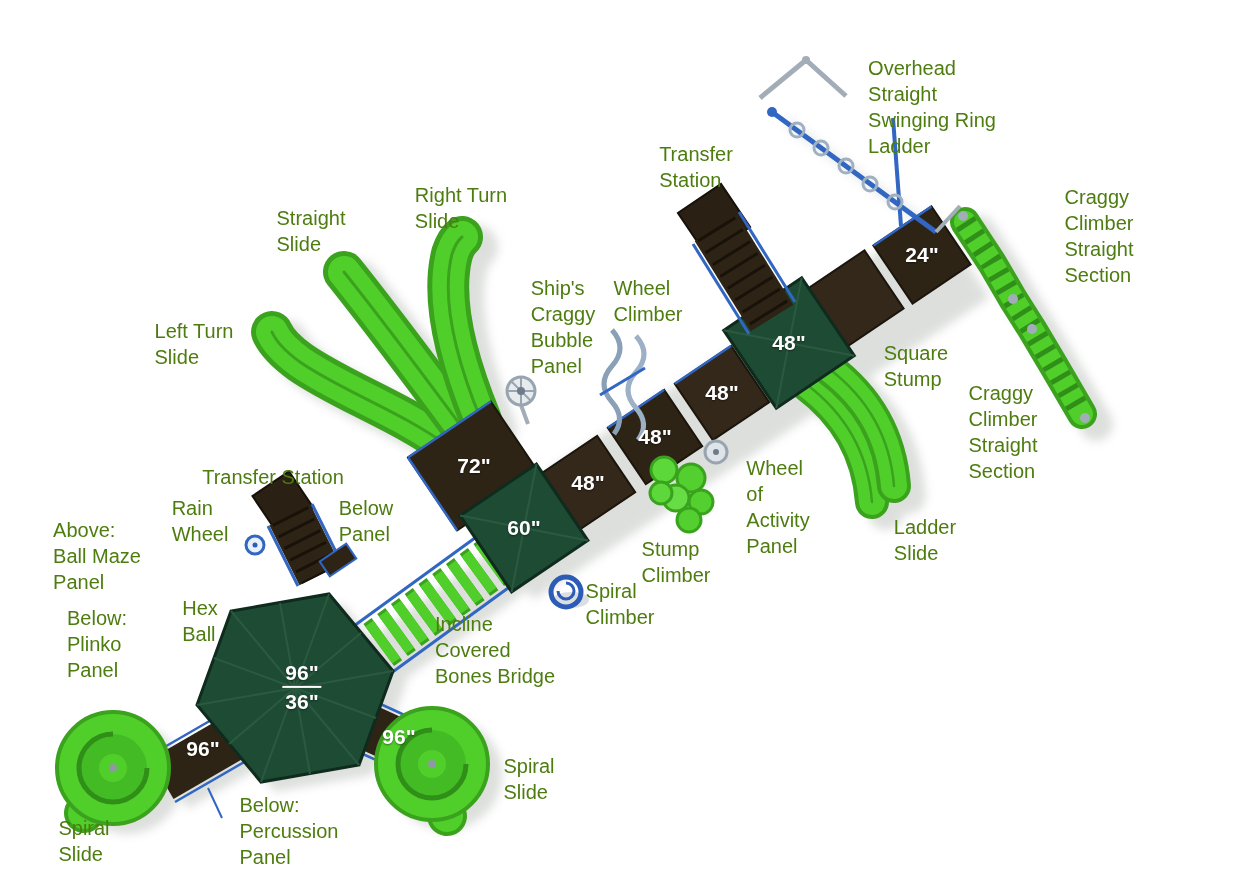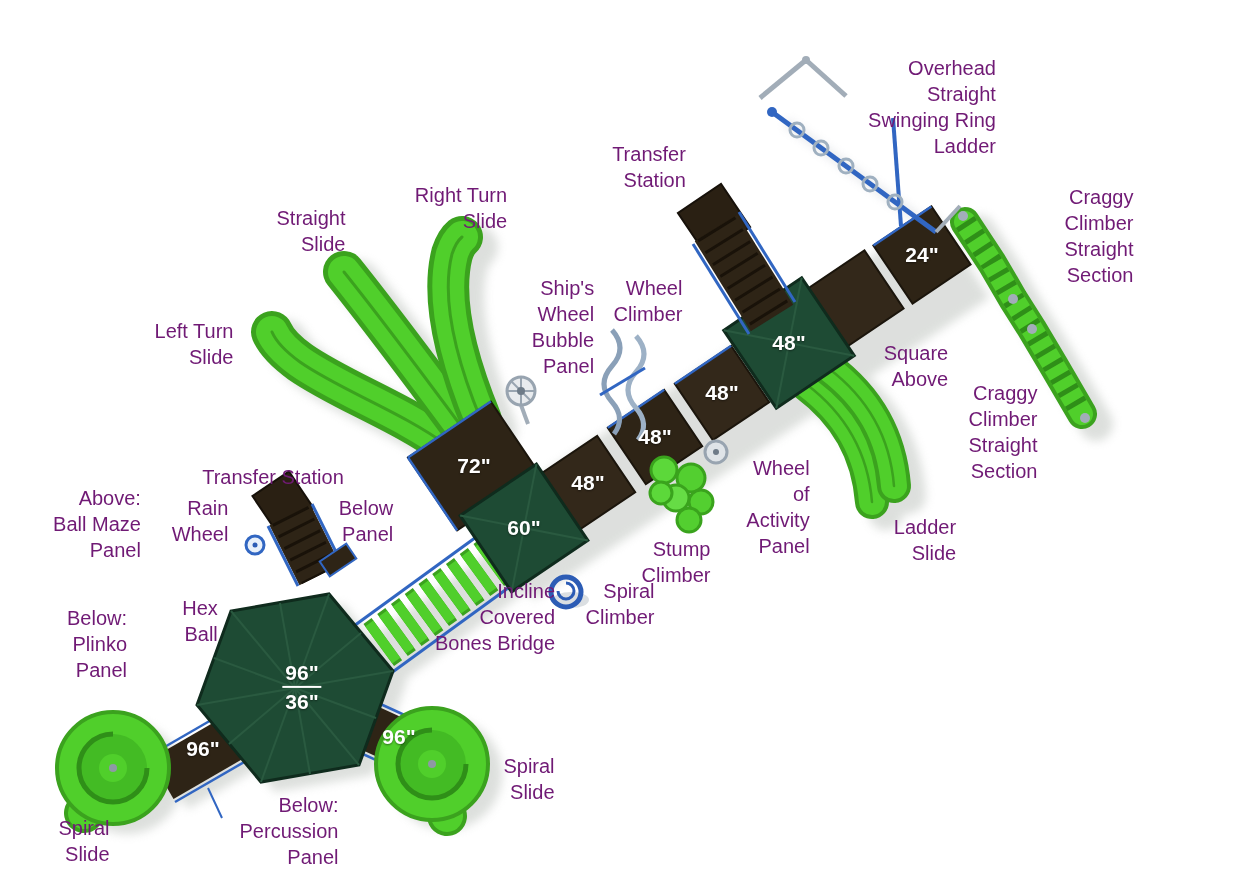--- a/index.html
+++ b/index.html
@@ -3,22 +3,22 @@
 <meta charset="utf-8">
 <style>
   html,body { margin:0; padding:0; background:#fff; }
   .stage {
     position:relative; width:1235px; height:872px; background:#ffffff;
     font-family:"Liberation Sans", sans-serif; overflow:hidden;
   }
   svg.scene { position:absolute; left:0; top:0; }
   .lbl {
     position:absolute; transform:translate(-50%,-50%);
-    white-space:pre-line; text-align:right;
-    font-size:20px; line-height:1.3; color:#701a75;
+    white-space:pre-line; text-align:left;
+    font-size:20px; line-height:1.3; color:#4d7c0f;
   }
   .dlbl {
     position:absolute; transform:translate(-50%,-50%);
     color:#ffffff; font-weight:700; font-size:21px; text-align:center;
     text-shadow:0 1px 2px rgba(0,0,0,.45); line-height:1.1;
   }
   .frac-top { border-bottom:2px solid #fff; padding:0 3px 2px; }
   .frac-bottom { padding-top:2px; }
 </style>
 </head>
@@ -246,68 +246,68 @@
     <circle cx="895" cy="202" r="7" stroke="#9fb0c0" stroke-width="3"></circle>
     <circle cx="772" cy="112" r="5" fill="#3166c2" stroke="none"></circle>
     <circle cx="806" cy="60" r="4" fill="#a2adb8" stroke="none"></circle>
   </g>
 </svg>
 
 <div class="lbl" style="left:932px;top:107px">Overhead
 Straight
 Swinging Ring
 Ladder</div>
-<div class="lbl" style="left:649px;top:167px">Transfer
+<div class="lbl" style="left:696px;top:167px">Transfer
 Station</div>
 <div class="lbl" style="left:461px;top:208px">Right Turn
 Slide</div>
 <div class="lbl" style="left:311px;top:231px">Straight
 Slide</div>
 <div class="lbl" style="left:1099px;top:236px">Craggy
 Climber
 Straight
 Section</div>
 <div class="lbl" style="left:563px;top:327px">Ship's
-Wheel
+Craggy
 Bubble
 Panel</div>
 <div class="lbl" style="left:648px;top:301px">Wheel
 Climber</div>
 <div class="lbl" style="left:194px;top:344px">Left Turn
 Slide</div>
 <div class="lbl" style="left:916px;top:366px">Square
-Above</div>
+Stump</div>
 <div class="lbl" style="left:1003px;top:432px">Craggy
 Climber
 Straight
 Section</div>
 <div class="lbl" style="left:273px;top:477px">Transfer Station</div>
 <div class="lbl" style="left:200px;top:521px">Rain
 Wheel</div>
 <div class="lbl" style="left:366px;top:521px">Below
 Panel</div>
-<div class="lbl" style="left:97px;top:524px">Above:
+<div class="lbl" style="left:97px;top:556px">Above:
 Ball Maze
 Panel</div>
 <div class="lbl" style="left:778px;top:507px">Wheel
 of
 Activity
 Panel</div>
 <div class="lbl" style="left:676px;top:562px">Stump
 Climber</div>
 <div class="lbl" style="left:925px;top:540px">Ladder
 Slide</div>
 <div class="lbl" style="left:97px;top:644px">Below:
 Plinko
 Panel</div>
 <div class="lbl" style="left:200px;top:621px">Hex
 Ball</div>
 <div class="lbl" style="left:620px;top:604px">Spiral
 Climber</div>
-<div class="lbl" style="left:495px;top:617px">Incline
+<div class="lbl" style="left:495px;top:650px">Incline
 Covered
 Bones Bridge</div>
 <div class="lbl" style="left:529px;top:779px">Spiral
 Slide</div>
 <div class="lbl" style="left:289px;top:831px">Below:
 Percussion
 Panel</div>
 <div class="lbl" style="left:84px;top:841px">Spiral
 Slide</div>
 

